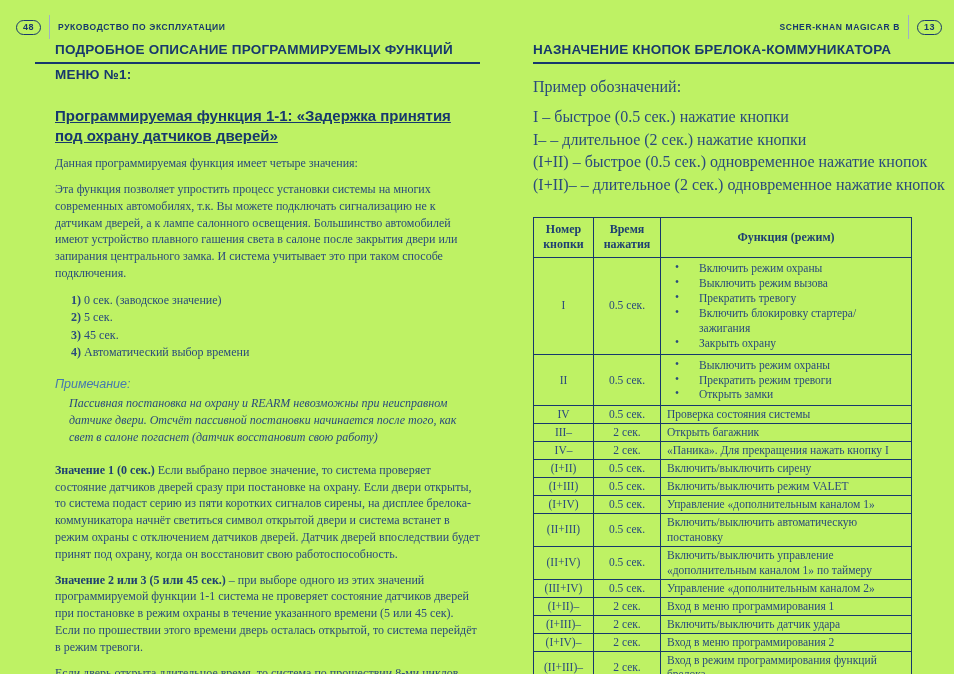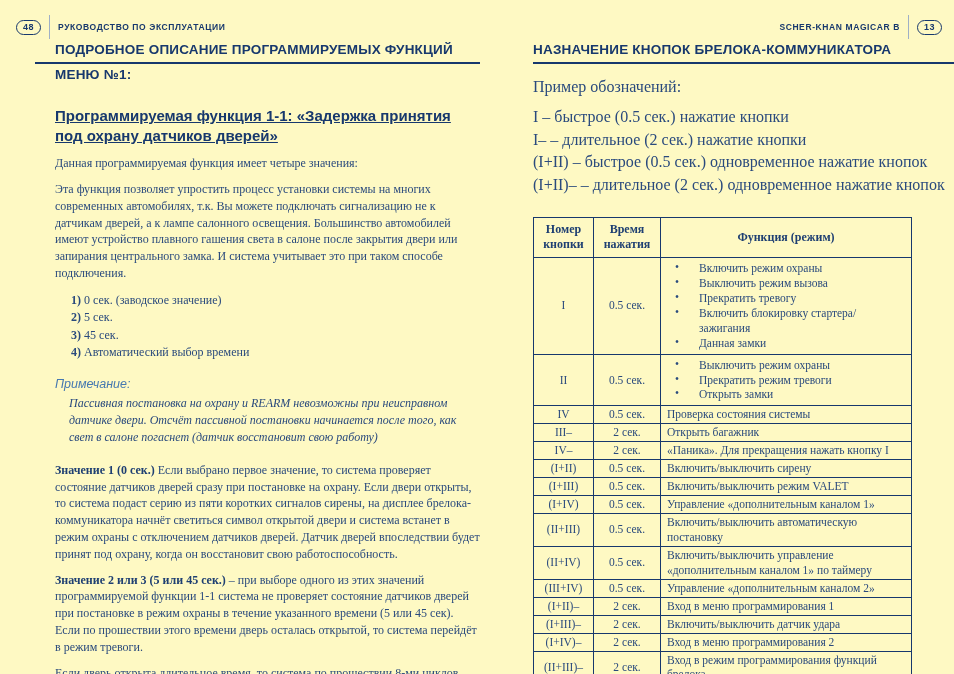--- a/index.html
+++ b/index.html
@@ -1,16 +1,16 @@
 <!DOCTYPE html>
 <html><head>
 <meta charset="utf-8">
 <style>
   html,body{margin:0;padding:0;background:#ffffff;}
-  #page{position:relative;width:954px;height:674px;background:#fef9c3;overflow:hidden;
+  #page{position:relative;width:954px;height:674px;background:#bef264;overflow:hidden;
         font-family:"Liberation Serif", serif;color:#2a4a7d;}
 
   
   .runhead{position:absolute;top:15px;display:flex;align-items:center;gap:8px;
            font-family:"Liberation Sans", sans-serif;color:#17386d;}
   .runhead-left{left:16px;}
   .runhead-right{right:12px;}
   .page-badge{display:inline-block;border:1.5px solid #17386d;border-radius:8px;
               padding:1px 6px 2px 6px;font-size:9px;font-weight:bold;letter-spacing:.5px;}
   .run-divider{width:1px;height:24px;background:#9fb0c6;}
@@ -137,21 +137,21 @@
       <tbody>
           <tr>
             <td class="c-btn">I</td>
             <td class="c-time">0.5 сек.</td>
             <td class="c-func">
               <ul class="bullets">
                 <li>Включить режим охраны</li>
                 <li>Выключить режим вызова</li>
                 <li>Прекратить тревогу</li>
                 <li>Включить блокировку стартера/зажигания</li>
-                <li>Данная замки</li>
+                <li>Закрыть охрану</li>
               </ul>
             </td>
           </tr>
           <tr>
             <td class="c-btn">II</td>
             <td class="c-time">0.5 сек.</td>
             <td class="c-func">
               <ul class="bullets">
                 <li>Выключить режим охраны</li>
                 <li>Прекратить режим тревоги</li>

